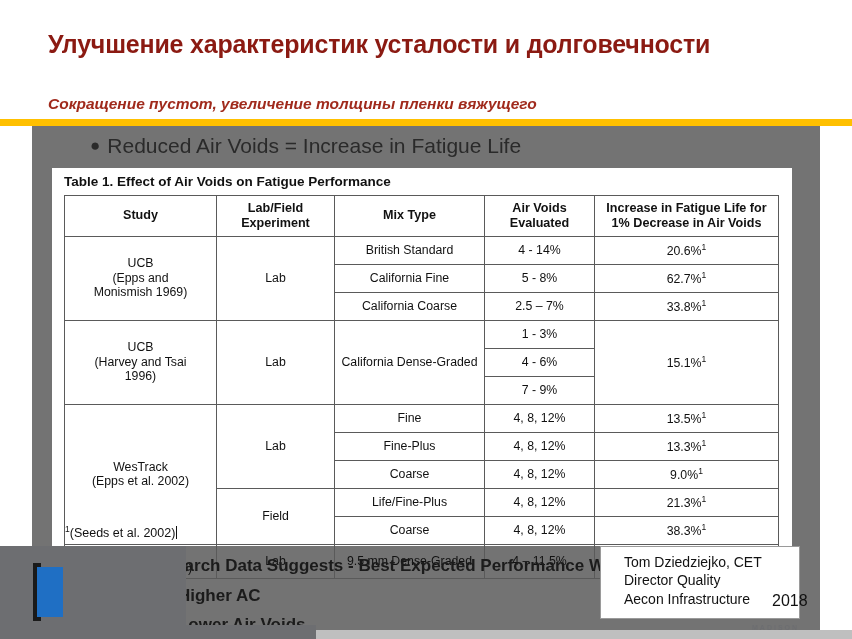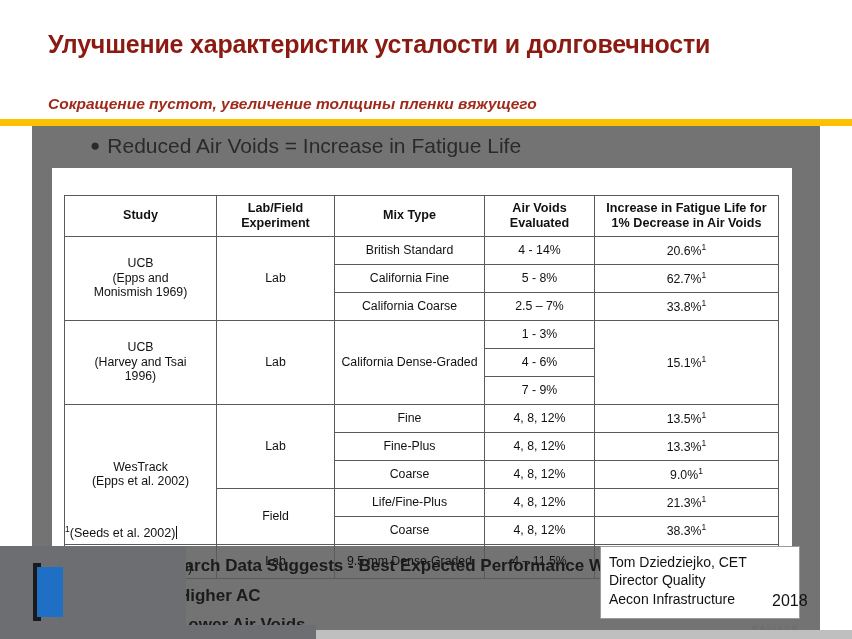--- a/index.html
+++ b/index.html
@@ -95,21 +95,21 @@
   }
   .lower .l2{
     font-size:17px;font-weight:bold;margin:0 0 9px 34px;white-space:nowrap;
   }
   .obullet{font-size:13px;vertical-align:1px;margin-right:8px;}
 
   
   .credit{
     position:absolute;left:568px;top:420px;width:200px;height:73px;
     background:#ffffff;border:1px solid #9a9a9a;
-    padding:6px 8px;box-sizing:border-box;
+    padding:6px 23px;box-sizing:border-box;
     font-size:14px;color:#111;line-height:1.32;
   }
   .year{
     position:absolute;left:740px;top:466px;
     font-size:16px;color:#111;
   }
 
   
   .deco-dark{
     position:absolute;left:0;top:546px;width:186px;height:93px;background:#6d6e71;
@@ -141,20 +141,21 @@
   <div class="goldbar"></div>
 
   <div class="content">
     <div class="contentInner">
 
       <div class="bigbullet">
         <span class="dot">●</span><span>Reduced Air Voids = Increase in Fatigue Life</span>
       </div>
 
       <div class="sheet">
+        <div class="tblcap">Table 1. Effect of Air Voids on Fatigue Performance</div>
 
         <table class="fatigue">
           <colgroup>
             <col class="c0">
               <col class="c1">
               <col class="c2">
               <col class="c3">
               <col class="c4">
           </colgroup>
           <thead>

